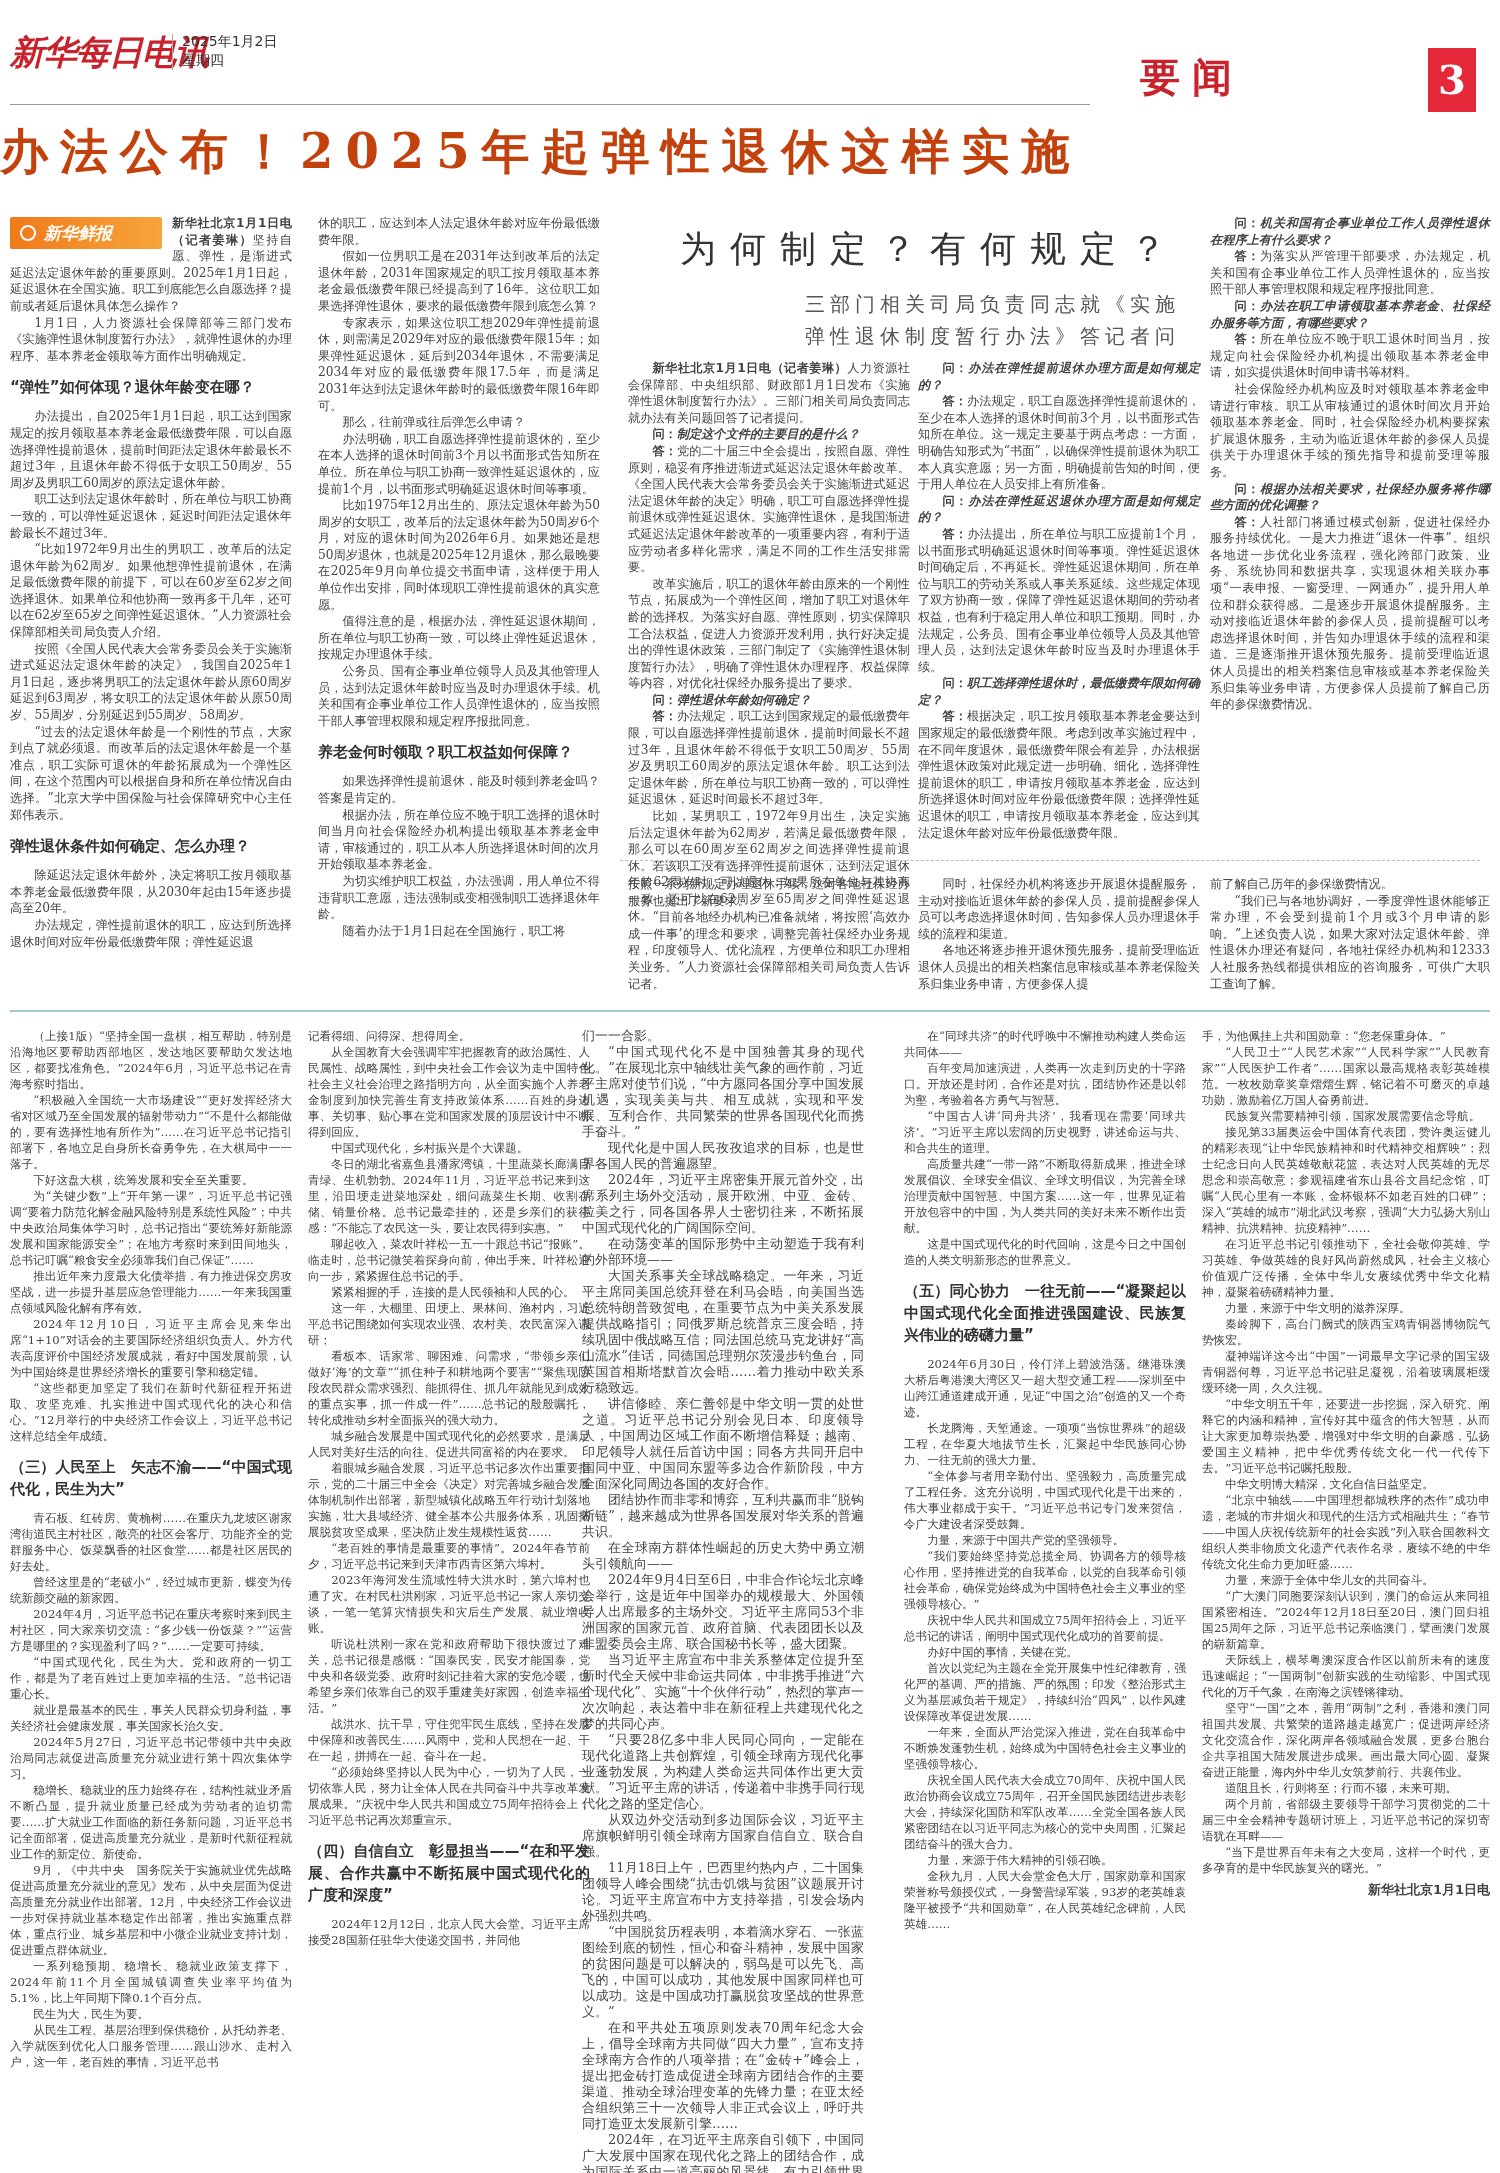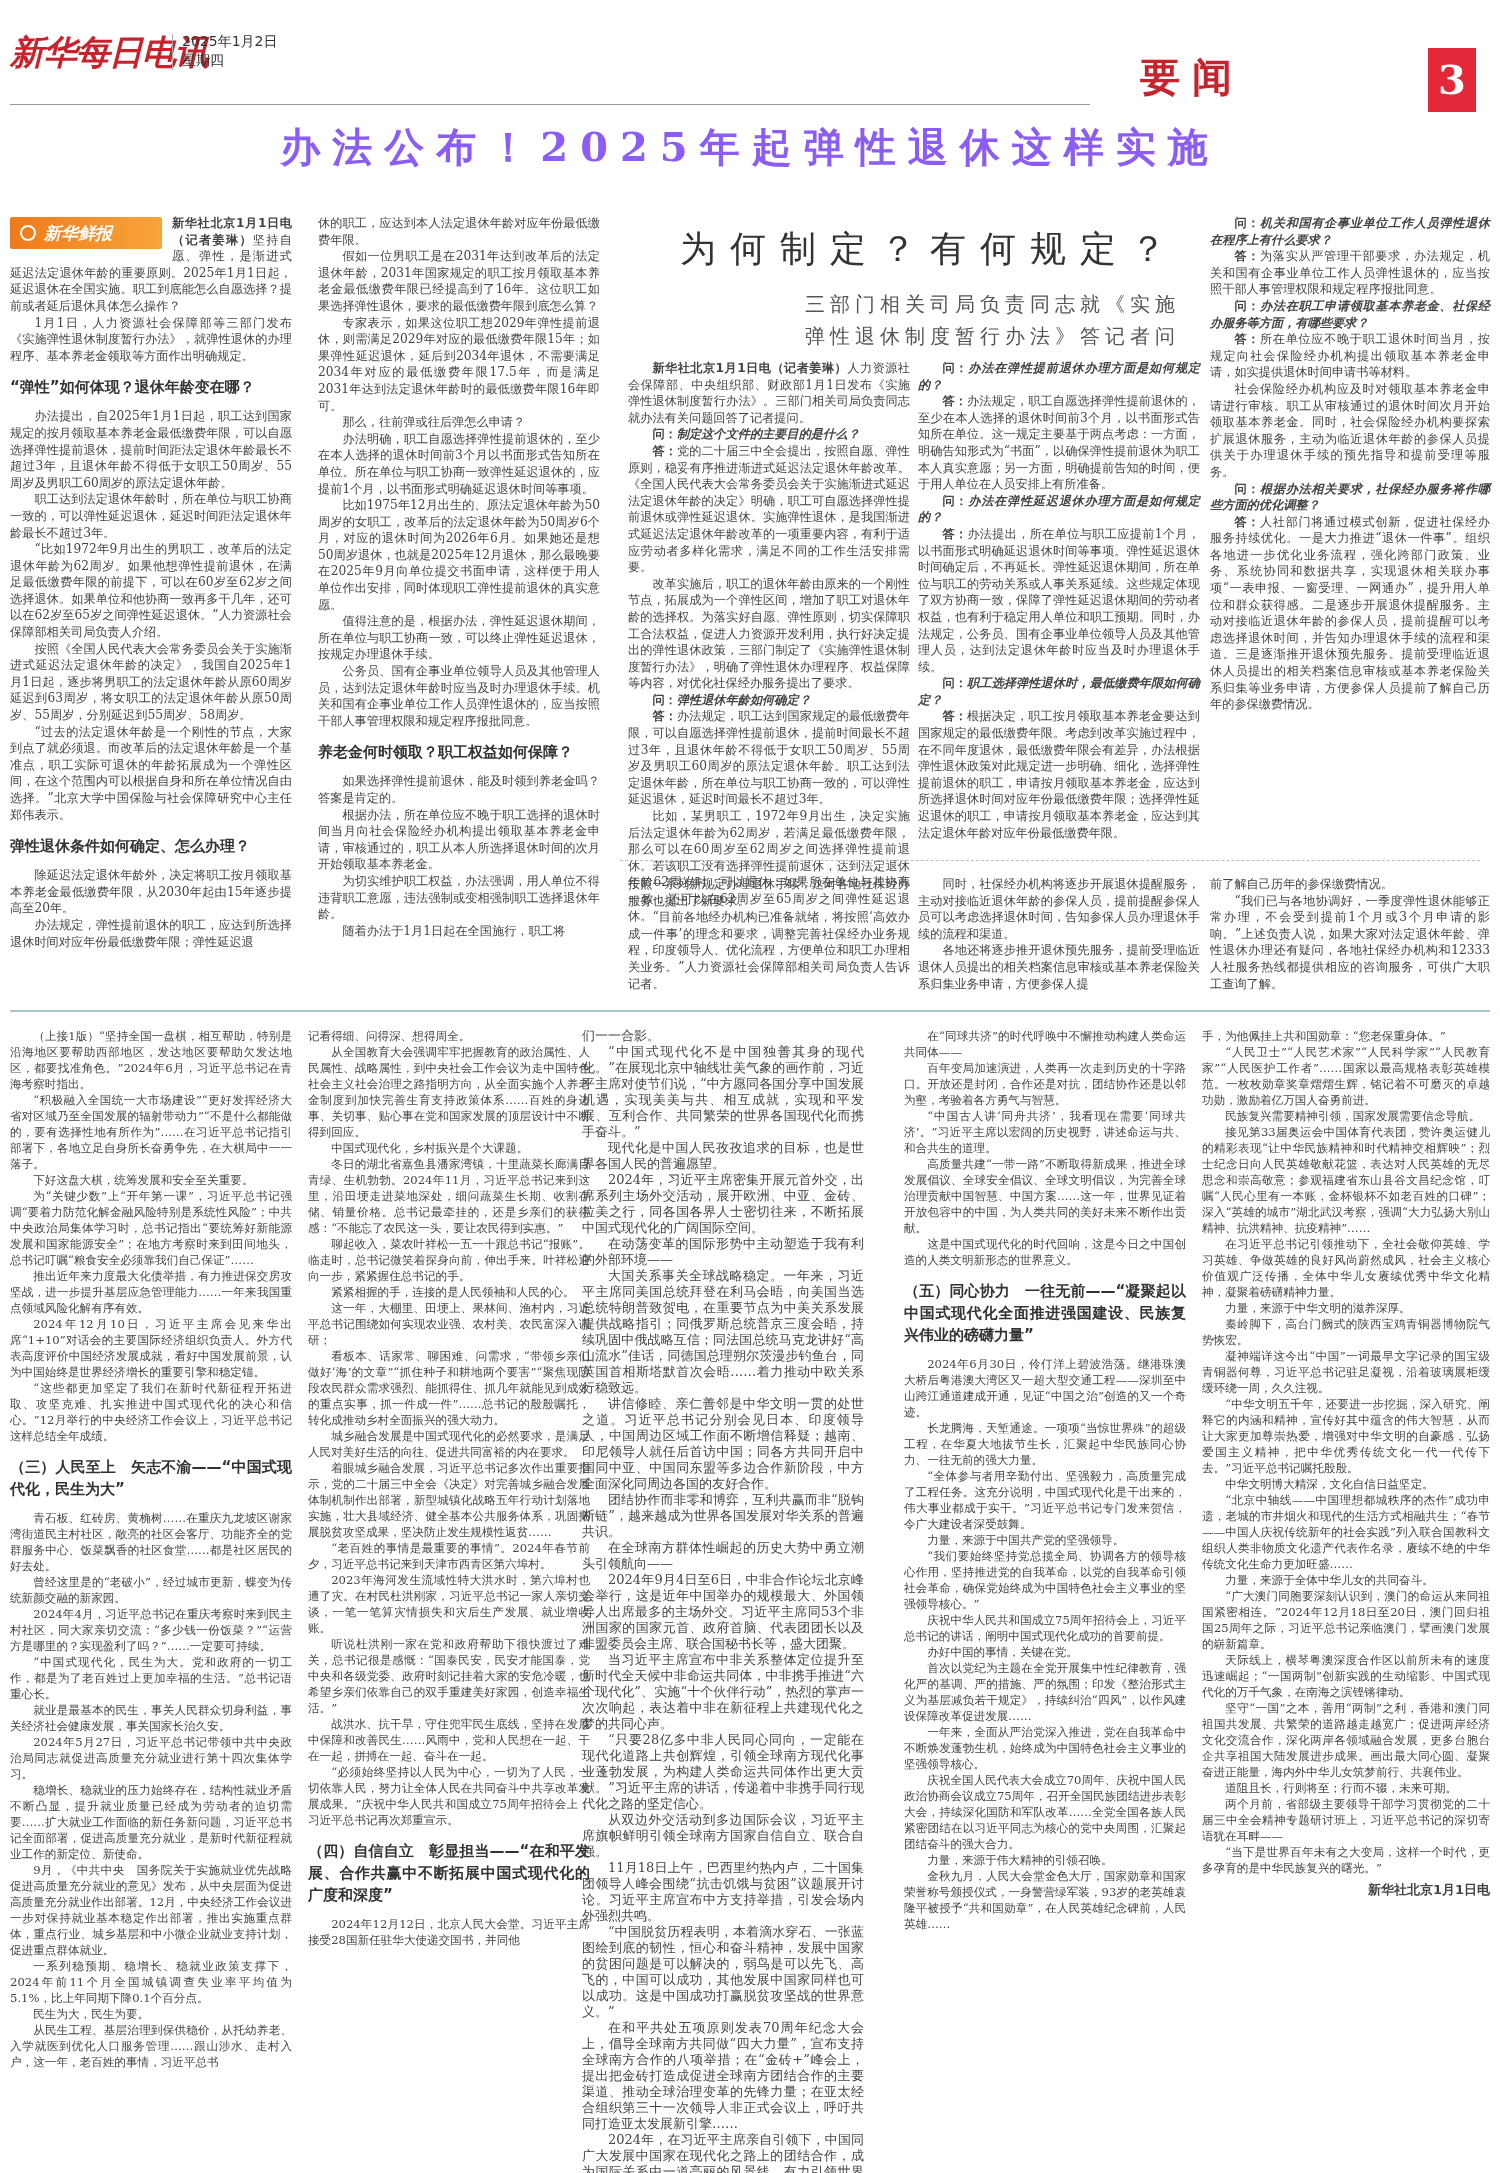--- a/index.html
+++ b/index.html
@@ -7,21 +7,21 @@
   body { font-family: "DejaVu Serif", "Liberation Serif", serif; color: #333; position: relative; }
 
   .masthead { position: absolute; left: 10px; top: 30px; width: 1480px; height: 80px; }
   .logo { position: absolute; left: 0; top: 0; font-size: 34px; color: #c8232c; font-style: italic; font-weight: bold; letter-spacing: -1px; font-family: "DejaVu Serif", serif; }
   .logo-sep { position: absolute; left: 162px; top: 4px; width: 1px; height: 36px; background: #aaa; }
   .date-block { position: absolute; left: 172px; top: 2px; font-family: "DejaVu Sans", sans-serif; font-size: 14px; color: #333; line-height: 19px; }
   .mast-rule { position: absolute; left: 0; top: 74px; width: 1080px; height: 1px; background: #999; }
   .section-name { position: absolute; left: 1130px; top: 20px; font-size: 40px; color: #c8232c; letter-spacing: 12px; font-weight: bold; }
   .page-num { position: absolute; left: 1418px; top: 18px; width: 48px; height: 64px; background: #e4283a; color: #fff; font-size: 40px; font-weight: bold; text-align: center; line-height: 64px; }
 
-  .headline { position: absolute; left: 0; top: 120px; width: 1500px; text-align: center; font-size: 40px; font-weight: bold; color: #8b5cf6; letter-spacing: 12px; font-family: "DejaVu Serif", serif; }
+  .headline { position: absolute; left: 0; top: 120px; width: 1500px; font-size: 48px; font-weight: bold; color: #c2410c; letter-spacing: 12px; font-family: "DejaVu Serif", serif; }
 
   .col { position: absolute; font-size: 12.2px; line-height: 16.6px; text-align: justify; color: #444; }
   .col p { text-indent: 2em; }
   .col p.noindent { text-indent: 0; }
   .subhead { font-family: "DejaVu Sans", sans-serif; font-weight: bold; font-size: 15px; color: #333; margin: 12px 0 10px; line-height: 22px; }
   .subhead.center { }
   .lead-bold { font-weight: bold; font-family: "DejaVu Sans", sans-serif; }
   .q { font-style: italic; font-weight: bold; }
   .qlabel { font-weight: bold; font-family: "DejaVu Sans", sans-serif; font-style: normal; }
 

